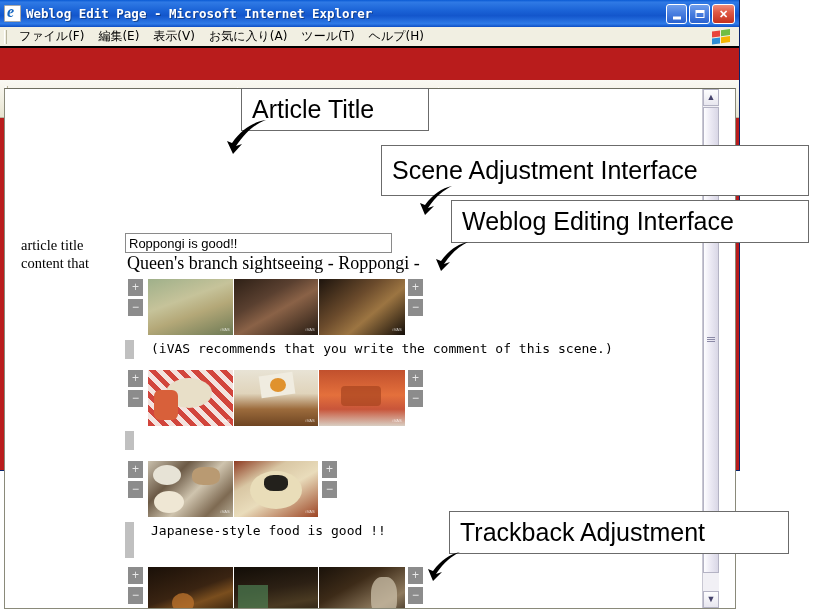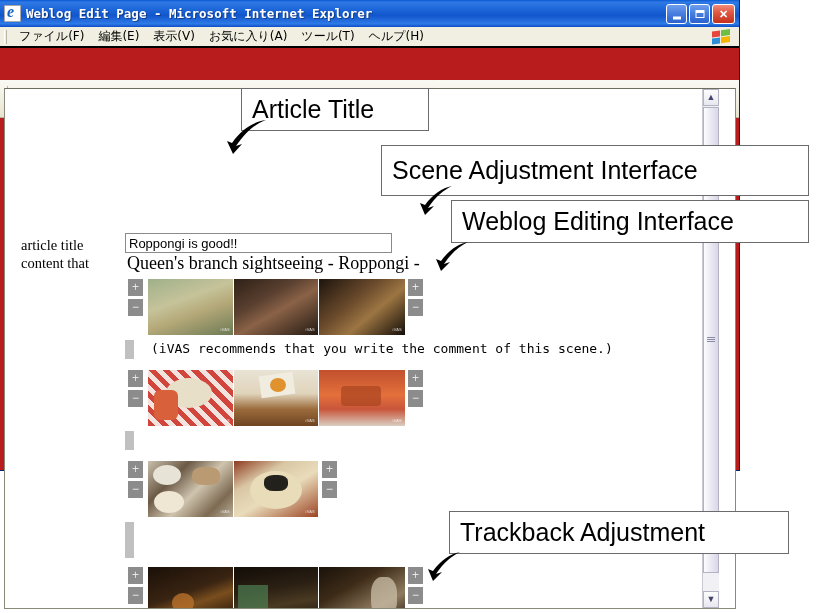--- a/index.html
+++ b/index.html
@@ -547,20 +547,21 @@
           </div>
         </div>
         <div class="adj-col" style="left:197px;">
           <div class="adj-btn">+</div>
           <div class="adj-btn">−</div>
         </div>
       </div>
       <div class="comment-row" style="left:120px; top:433px; height:36px;">
         <div class="cbar" style="height:36px;"></div>
         <div>
+          <div class="ctext">Japanese-style food is good !!</div>
         </div>
       </div>
 
       <div class="scene-row" style="left:120px; top:478px; width:420px; height:57px;">
         <div class="adj-col" style="left:3px;">
           <div class="adj-btn">+</div>
           <div class="adj-btn">−</div>
         </div>
         <div class="filmstrip" style="left:23px;">
           <div class="thumb" style="width:86px;background:linear-gradient(160deg,#1a1008 0%,#3a2412 45%,#7a4e1e 62%,#120b05 100%);">

